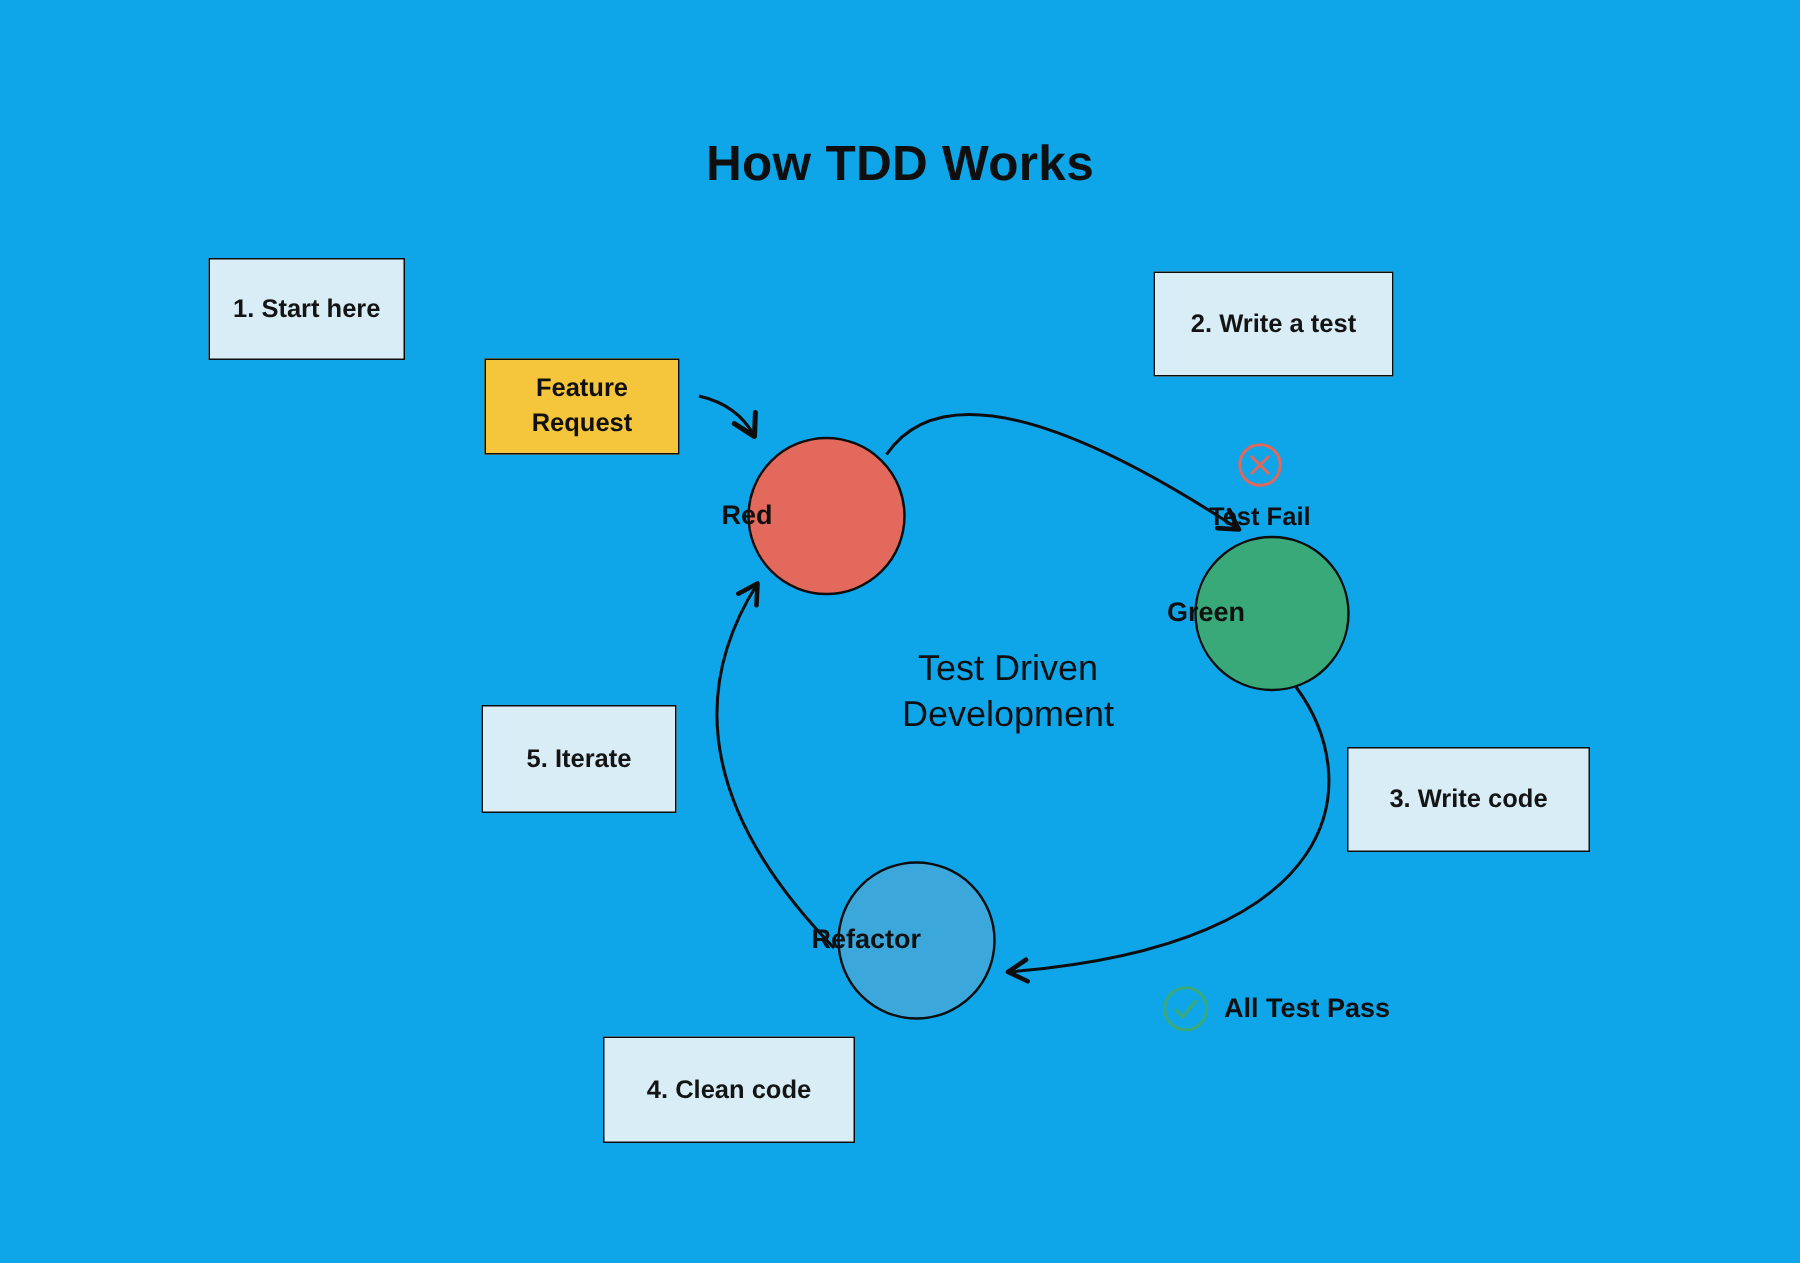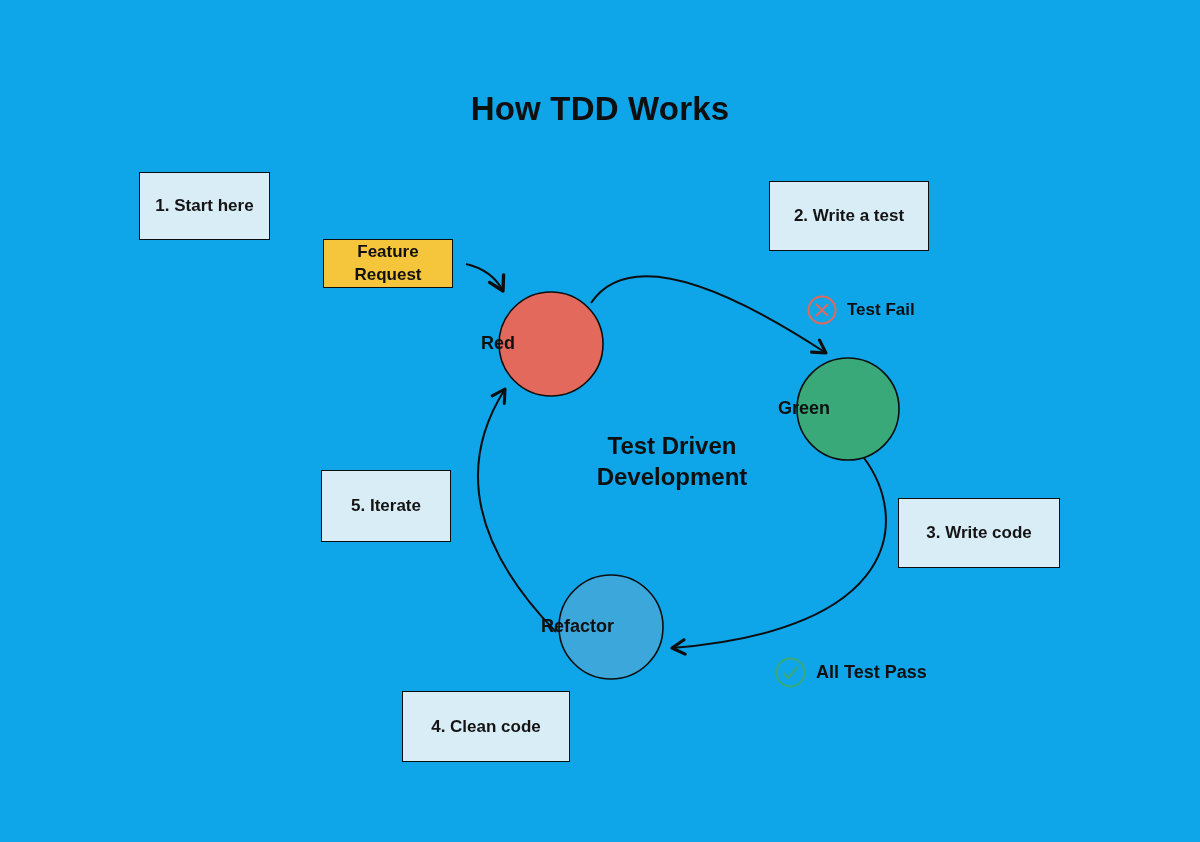--- a/index.html
+++ b/index.html
@@ -34,21 +34,21 @@
     justify-content: center;
     font-size: 17px;
     font-weight: 600;
     color: #141414;
     text-align: center;
     box-sizing: border-box;
   }
   .feature-box {
     position: absolute;
     left: 323px; top: 239px;
-    width: 130px; height: 49px;
+    width: 130px; height: 64px;
     background: #F5C53B;
     border: 1.6px solid #0d0d0d;
     display: flex;
     align-items: center;
     justify-content: center;
     font-size: 17px;
     font-weight: 600;
     text-align: center;
     line-height: 1.35;
     padding: 0 16px;
@@ -67,33 +67,33 @@
     font-weight: 600;
     color: #101010;
     pointer-events: none;
   }
   .center-label {
     position: absolute;
     left: 522px; top: 430px;
     width: 300px;
     text-align: center;
     font-size: 24px;
-    font-weight: 700;
+    font-weight: 400;
     line-height: 31px;
     color: #0f0f0f;
   }
   .annotation {
     position: absolute;
     display: flex;
     align-items: center;
     gap: 9px;
     font-weight: 700;
     color: #0f0f0f;
   }
-  .annotation.fail { left: 806px; top: 294px; font-size: 17px; }
+  .annotation.fail { left: 806px; top: 294px; font-size: 17px; flex-direction: column; }
   .annotation.pass { left: 774px; top: 656px; font-size: 18px; justify-content: flex-end; }
   .annotation .ico { display: block; }
 </style>
 </head>
 <body>
 
 <div class="canvas">
 
   <div class="title">How TDD Works</div>
 

